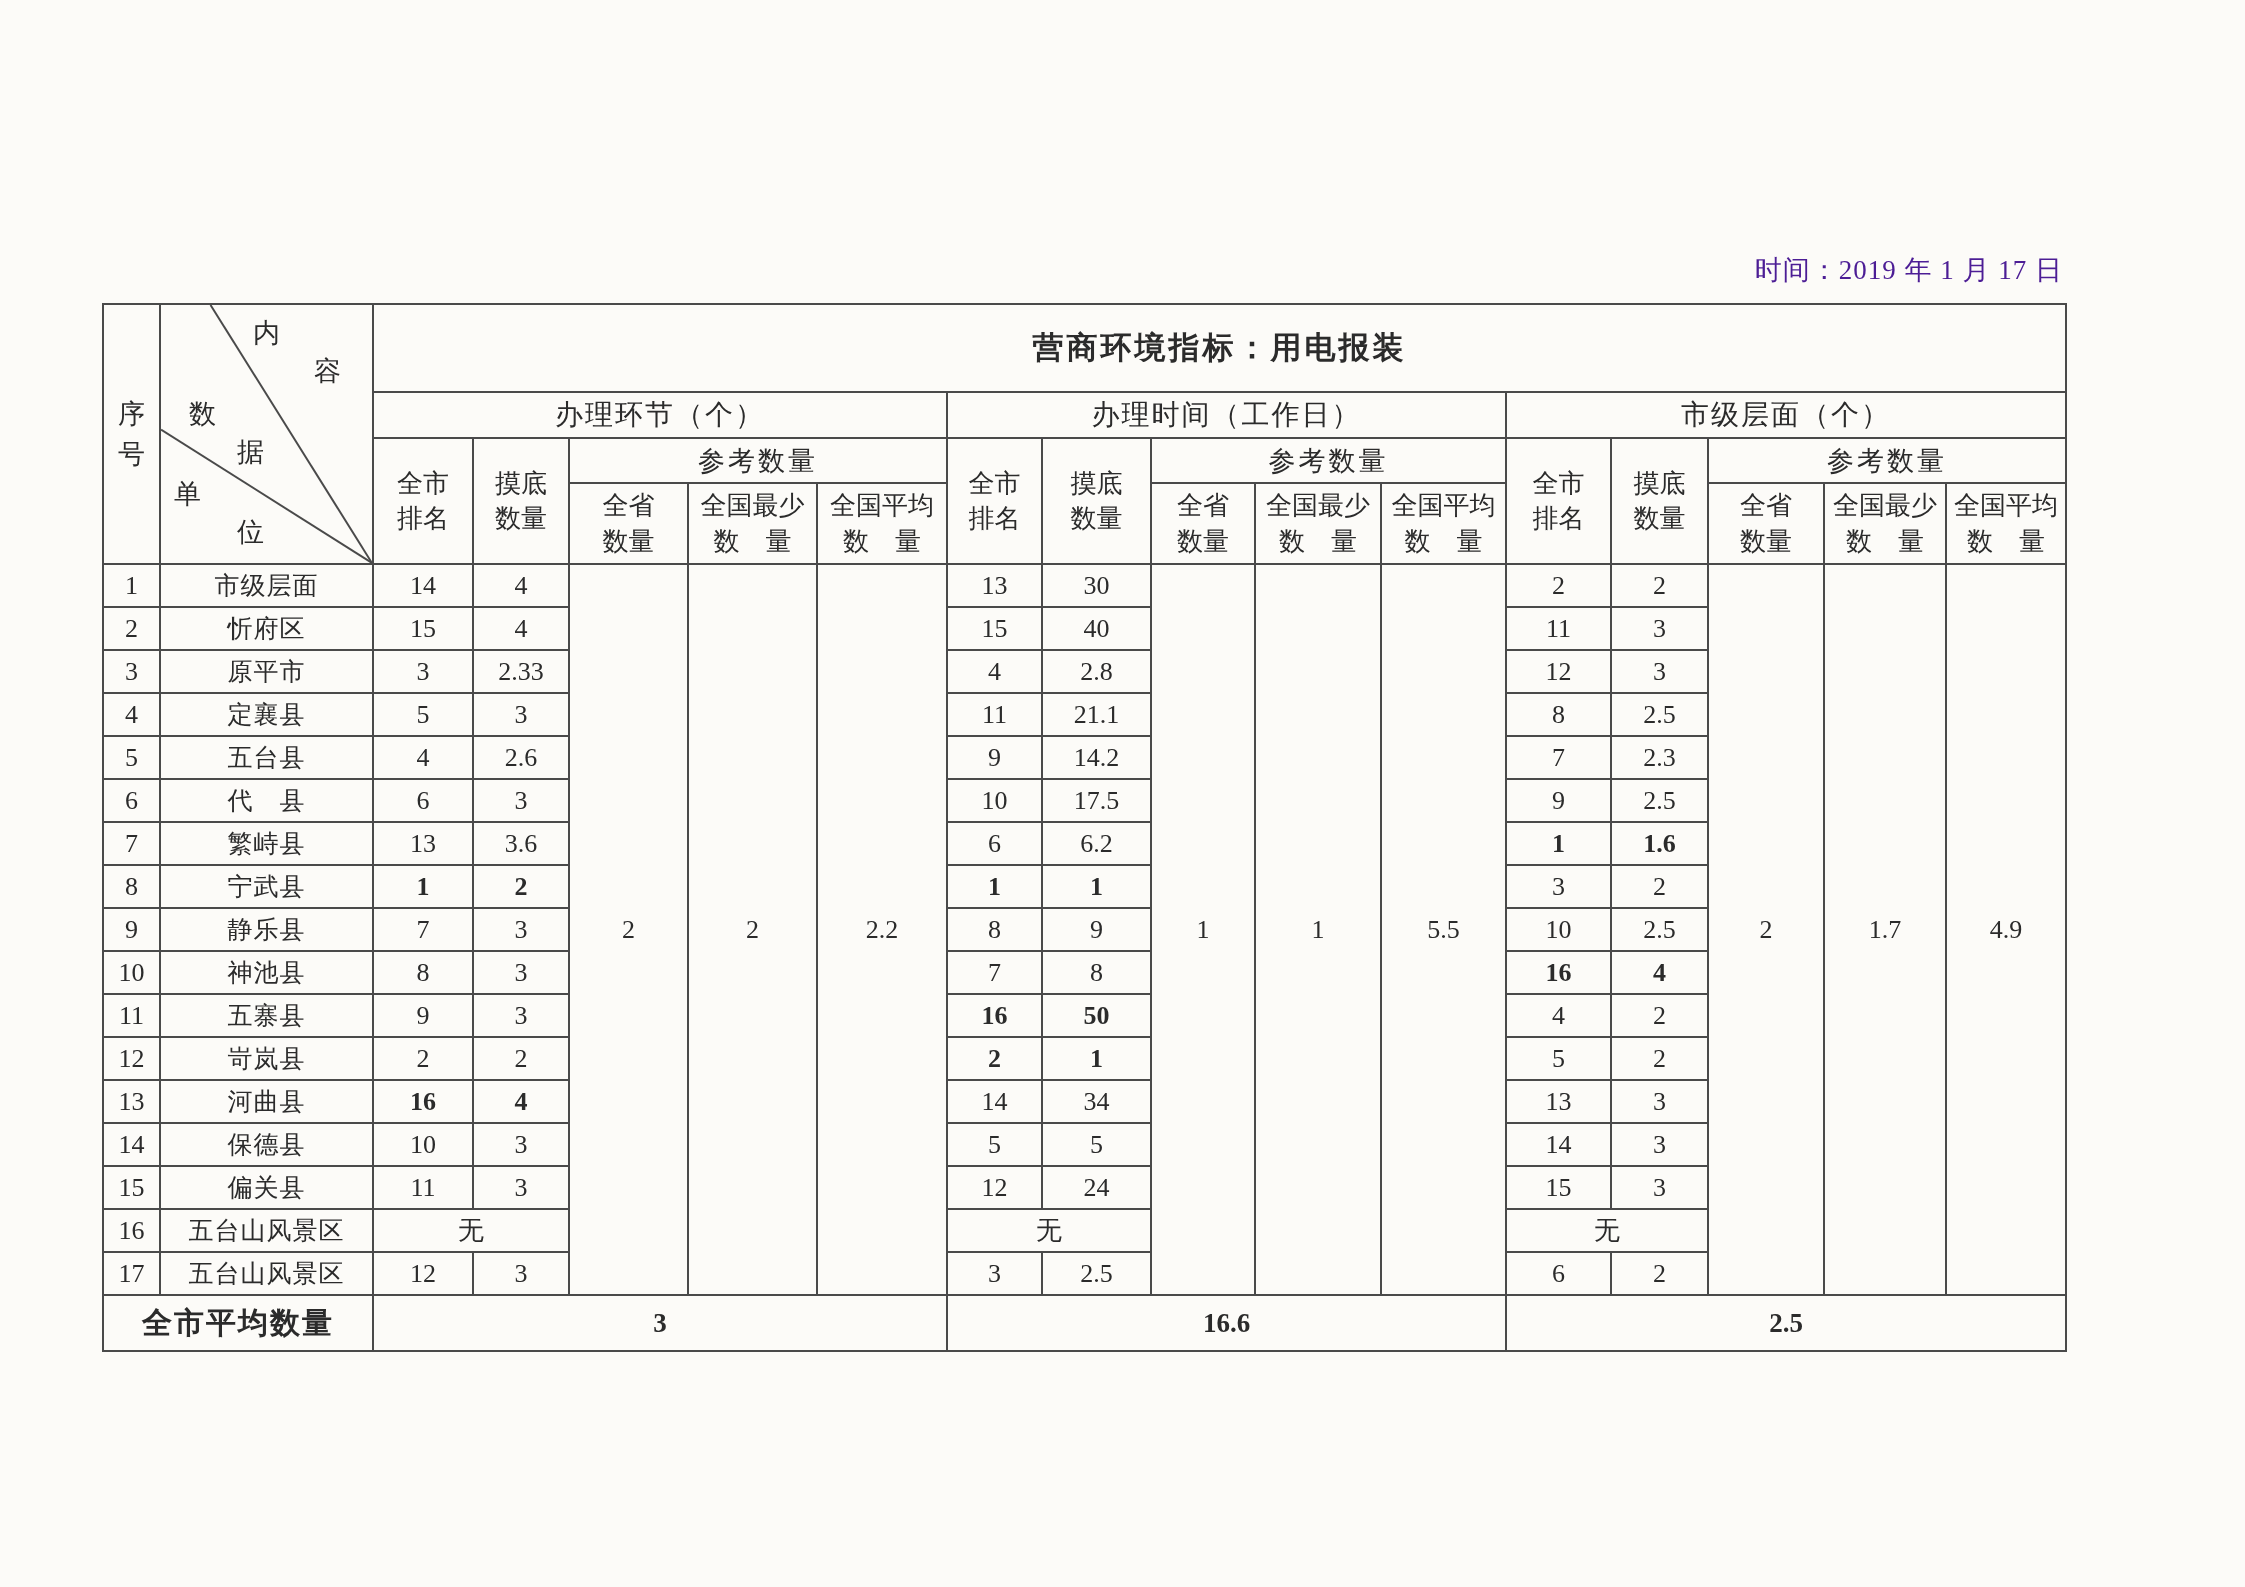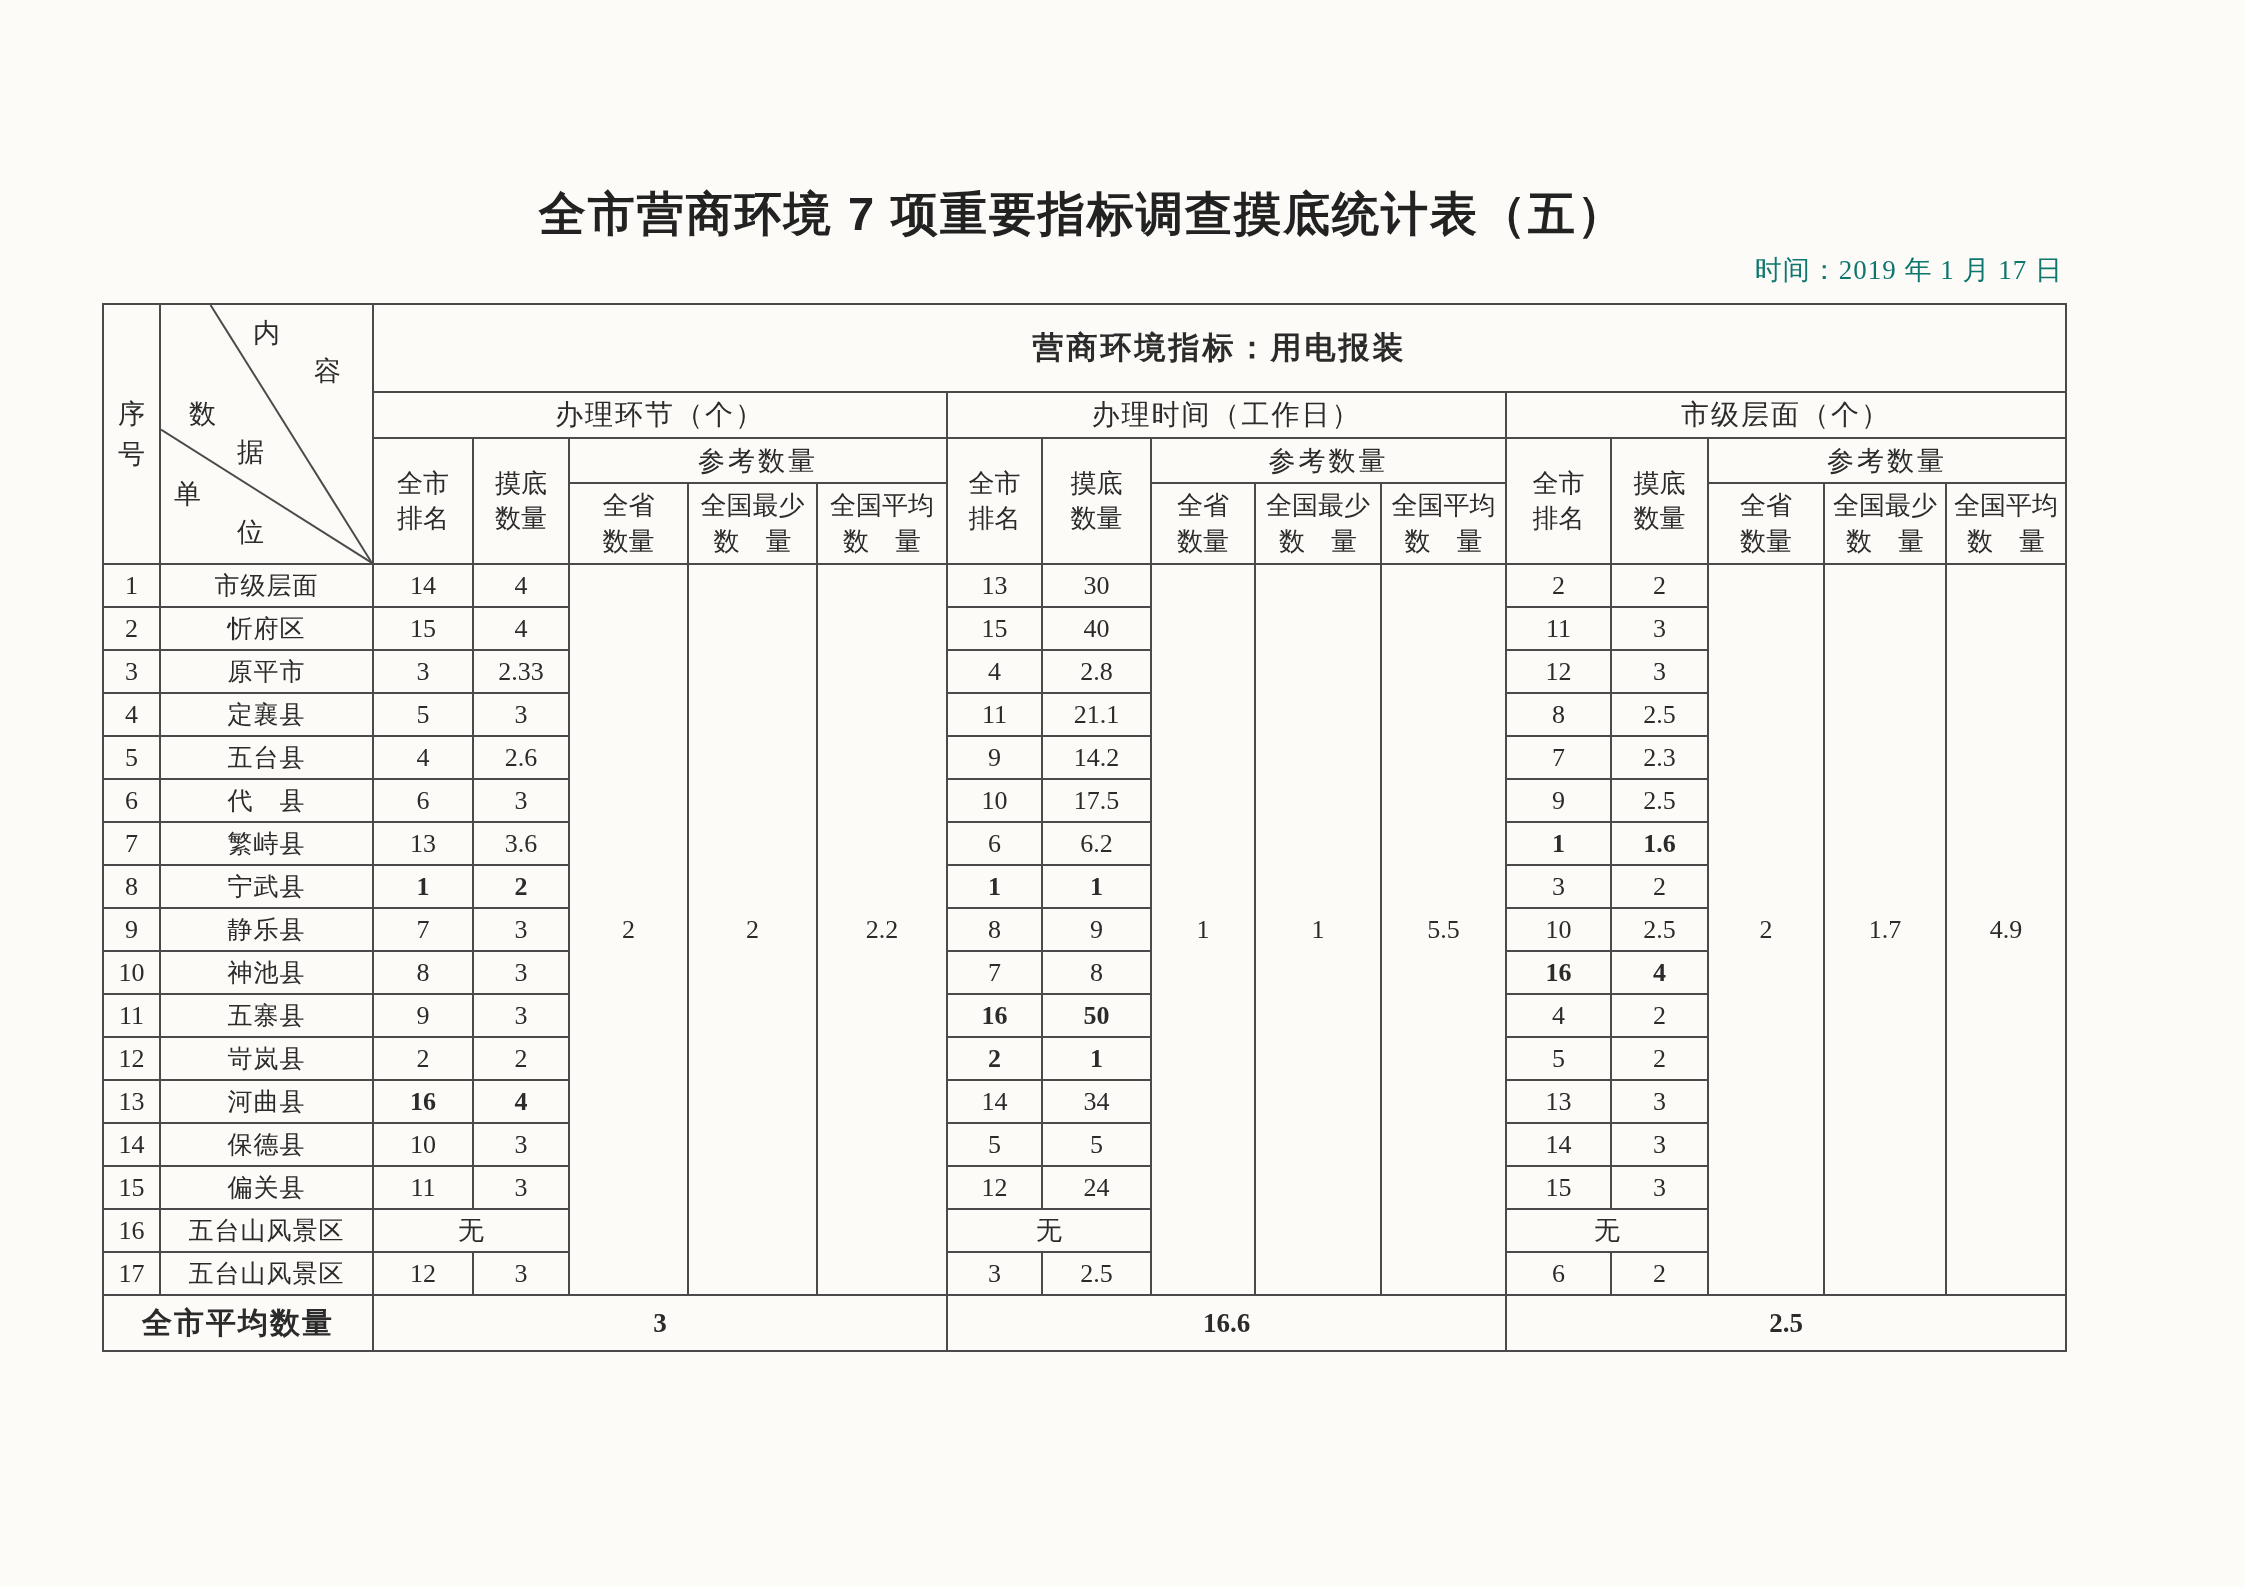--- a/index.html
+++ b/index.html
@@ -10,21 +10,21 @@
     font-family:"Liberation Serif","DejaVu Serif",serif;
     color:#2b2b2b;
   }
   .doc-title {
     position:absolute; left:102px; top:183px; width:1961px;
     text-align:center; font-size:47px; font-weight:700; letter-spacing:2px;
     color:#222; font-family:"Liberation Sans","DejaVu Sans",sans-serif;
   }
   .doc-date {
     position:absolute; left:102px; top:252px; width:1961px;
-    text-align:right; font-size:27px; color:#0f766e; letter-spacing:1px;
+    text-align:right; font-size:27px; color:#4c1d95; letter-spacing:1px;
   }
   .table-wrap { position:absolute; left:102px; top:303px; }
   table { border-collapse:collapse; table-layout:fixed; }
   td {
     border:2px solid #4a4a4a; text-align:center; vertical-align:middle;
     padding:0; overflow:hidden;
   }
   .r-ind   { height:88px; }
   .r-group { height:46px; }
   .r-sub1  { height:45px; }
@@ -57,21 +57,20 @@
   .page-number {
     position:absolute; left:102px; top:1392px; width:1961px;
     text-align:center; font-size:29px; letter-spacing:4px; color:#3a3a3a;
   }
 </style>
 </head>
 <body>
 
 <div class="page">
 
-  <div class="doc-title">全市营商环境 7 项重要指标调查摸底统计表（五）</div>
   <div class="doc-date">时间：2019 年 1 月 17 日</div>
 
   <div class="table-wrap">
     <table>
       <colgroup>
         <col style="width:57px">
           <col style="width:213px">
         <col style="width:100px">
           <col style="width:96px">
           <col style="width:119px">

